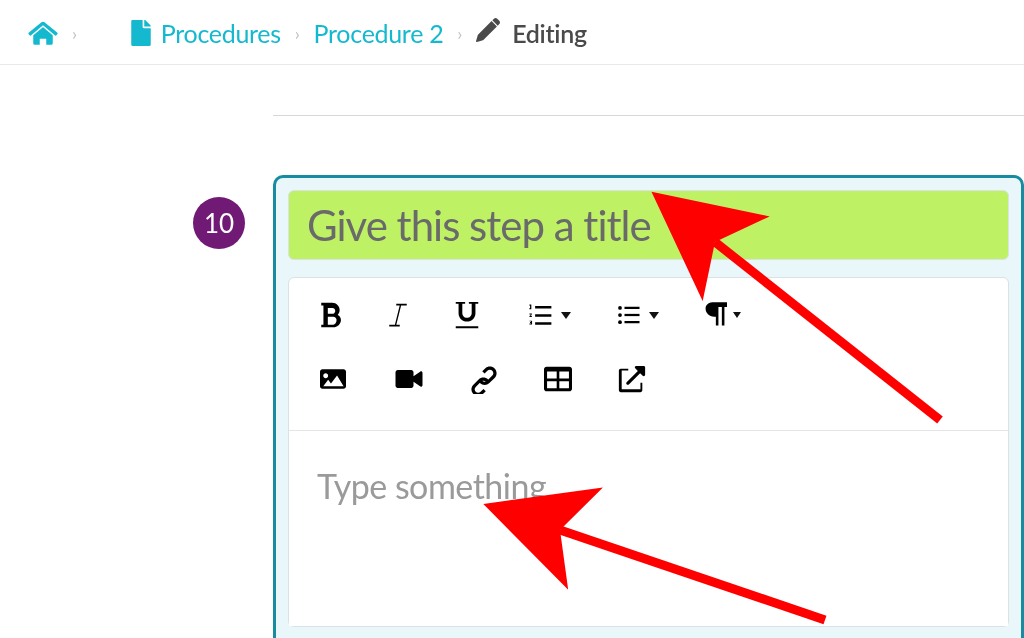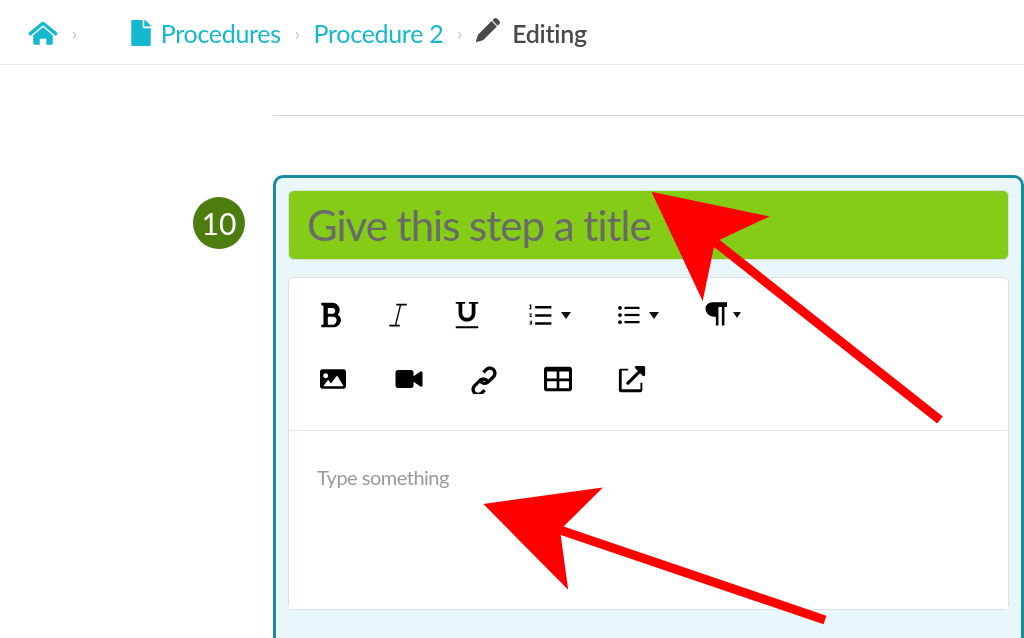--- a/index.html
+++ b/index.html
@@ -45,38 +45,38 @@
     right: 0;
     bottom: 0;
   }
   .step-number {
     position: absolute;
     left: -80px;
     top: 22px;
     width: 52px;
     height: 52px;
     border-radius: 50%;
-    background: #4d7c0f;
+    background: #701a75;
     color: #fff;
     display: flex;
     align-items: center;
     justify-content: center;
-    font-size: 30px;
+    font-size: 26px;
     font-weight: 400;
   }
   .editor-card {
     background: #eaf7fa;
     border: 3px solid #178ba0;
     border-radius: 10px;
     padding: 12px 12px 12px 12px;
     min-height: 480px;
     position: relative;
   }
   .title-input {
-    background: #84cc16;
+    background: #bef264;
     border: 1px solid #d9e2e4;
     border-radius: 6px;
     width: 100%;
     font-size: 42px;
     color: #555;
     padding: 10px 18px 10px 18px;
     font-family: inherit;
     letter-spacing: -1px;
     resize: none;
     line-height: 1.15;
@@ -114,21 +114,21 @@
   .caret {
     width: 0; height: 0;
     border-left: 5px solid transparent;
     border-right: 5px solid transparent;
     border-top: 7px solid #111;
   }
   .body-input {
     width: 100%;
     border: none;
     padding: 34px 13px 120px 28px;
-    font-size: 20px;
+    font-size: 34px;
     color: #8c8c8c;
     font-family: inherit;
     letter-spacing: -0.5px;
     outline: none;
   }
   .body-input::placeholder { color: #9a9a9a; }
 
   
   .arrows {
     position: absolute;

